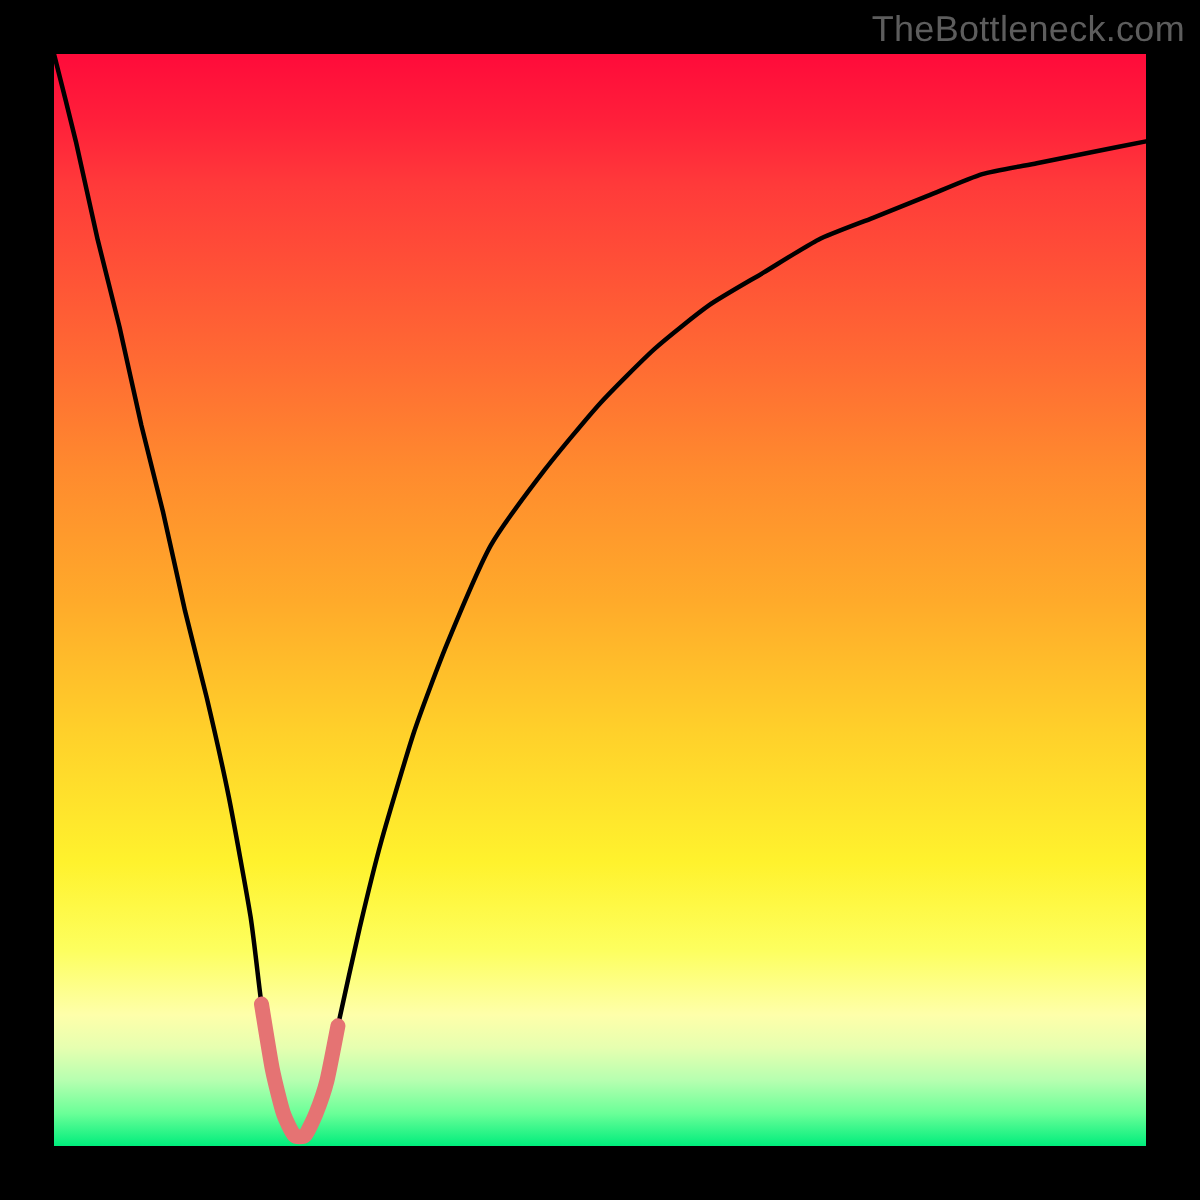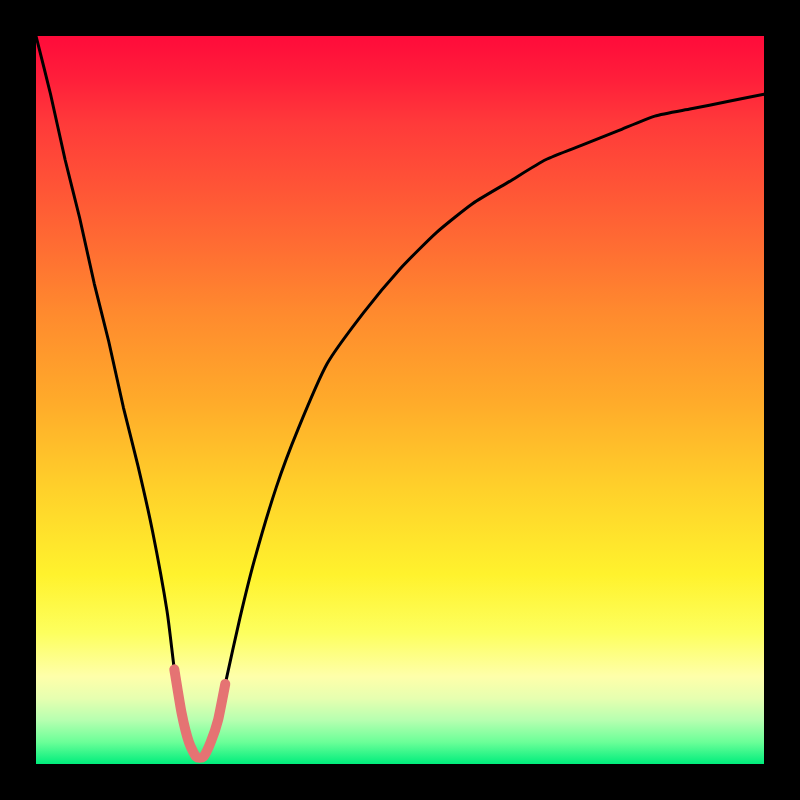--- a/index.html
+++ b/index.html
@@ -59,19 +59,20 @@
     top: 0;
     width: 728px;
     height: 728px;
     overflow: visible;
   }
 </style>
 </head>
 <body>
 
 <div class="frame">
+  <div class="watermark">TheBottleneck.com</div>
   <div class="plot-area">
     <svg class="curve" viewBox="0 0 728 728" preserveAspectRatio="none">
       <path id="main-curve" fill="none" stroke-width="3" stroke-linecap="round" stroke-linejoin="round" d="M 0.00 0.00 C 1.46 5.82, 11.65 45.86, 14.56 58.24 C 17.47 70.62, 26.21 111.38, 29.12 123.76 C 32.03 136.14, 40.77 169.62, 43.68 182.00 C 46.59 194.38, 55.33 235.14, 58.24 247.52 C 61.15 259.90, 69.89 293.38, 72.80 305.76 C 75.71 318.14, 84.45 358.90, 87.36 371.28 C 90.27 383.66, 99.01 417.14, 101.92 429.52 C 104.83 441.90, 113.57 480.48, 116.48 495.04 C 119.39 509.60, 128.86 561.29, 131.04 575.12 C 133.22 588.95, 136.86 623.17, 138.32 633.36 C 139.78 643.55, 144.14 669.76, 145.60 677.04 C 147.06 684.32, 151.42 701.79, 152.88 706.16 C 154.34 710.53, 158.70 719.26, 160.16 720.72 C 161.62 722.18, 165.98 722.18, 167.44 720.72 C 168.90 719.26, 173.26 709.80, 174.72 706.16 C 176.18 702.52, 180.54 690.14, 182.00 684.32 C 183.46 678.50, 187.10 658.11, 189.28 647.92 C 191.46 637.73, 200.93 594.78, 203.84 582.40 C 206.75 570.02, 214.76 537.26, 218.40 524.16 C 222.04 511.06, 235.87 464.46, 240.24 451.36 C 244.61 438.26, 256.98 405.50, 262.08 393.12 C 267.18 380.74, 284.65 339.25, 291.20 327.60 C 297.75 315.95, 320.32 286.10, 327.60 276.64 C 334.88 267.18, 356.72 240.97, 364.00 232.96 C 371.28 224.95, 393.12 203.11, 400.40 196.56 C 407.68 190.01, 429.52 172.54, 436.80 167.44 C 444.08 162.34, 465.92 149.97, 473.20 145.60 C 480.48 141.23, 502.32 127.40, 509.60 123.76 C 516.88 120.12, 538.72 112.11, 546.00 109.20 C 553.28 106.29, 575.12 97.55, 582.40 94.64 C 589.68 91.73, 611.52 82.26, 618.80 80.08 C 626.08 77.90, 647.92 74.26, 655.20 72.80 C 662.48 71.34, 684.32 66.98, 691.60 65.52 C 698.88 64.06, 724.36 58.97, 728.00 58.24" stroke="#000000"></path>
       <path id="highlight-curve" fill="none" stroke-width="10" stroke-linecap="round" stroke-linejoin="round" d="M 138.32 633.36 C 139.05 637.73, 144.14 669.76, 145.60 677.04 C 147.06 684.32, 151.42 701.79, 152.88 706.16 C 154.34 710.53, 158.70 719.26, 160.16 720.72 C 161.62 722.18, 165.98 722.18, 167.44 720.72 C 168.90 719.26, 173.26 709.80, 174.72 706.16 C 176.18 702.52, 180.54 690.14, 182.00 684.32 C 183.46 678.50, 188.55 651.56, 189.28 647.92" stroke="#e57373"></path>
     </svg>
   </div>
 </div>
 
 </body></html>

